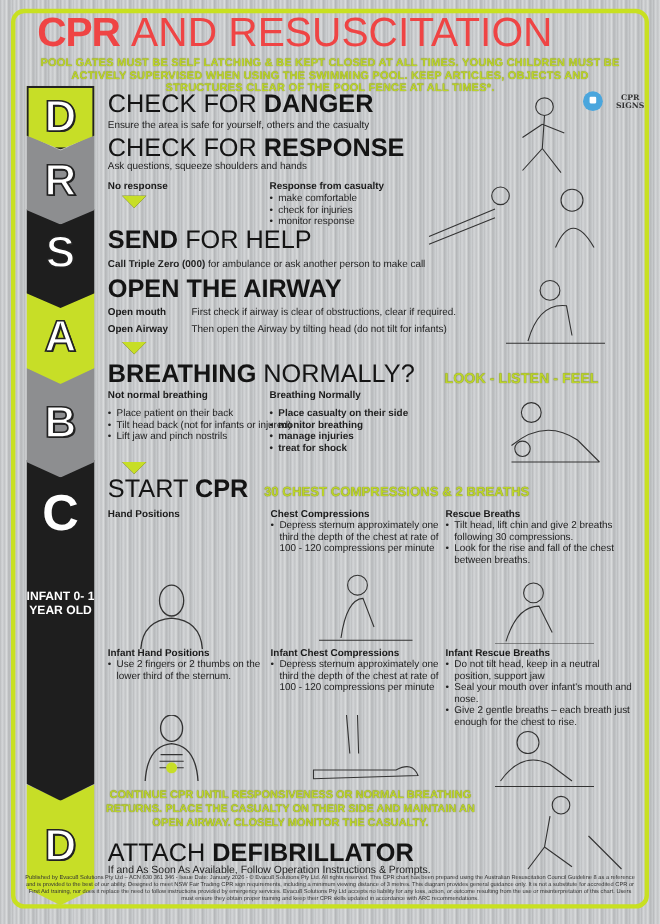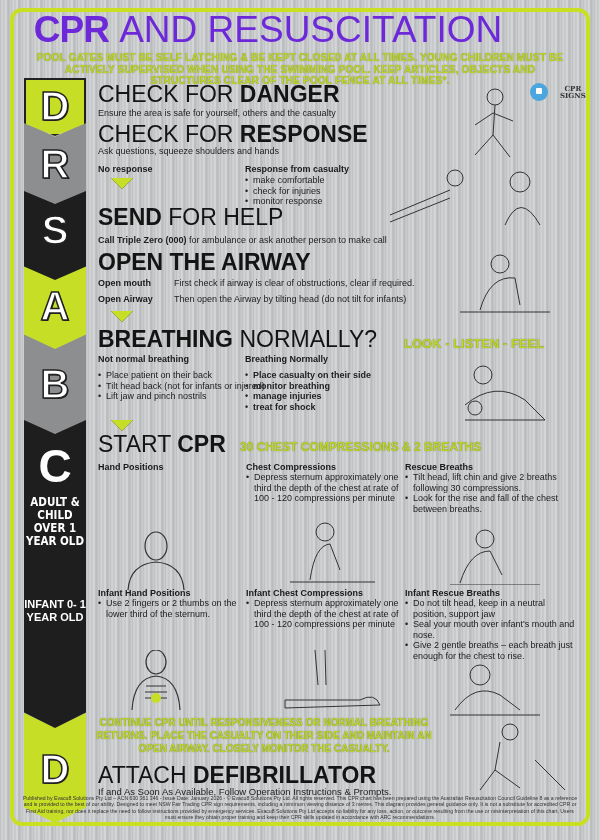--- a/index.html
+++ b/index.html
@@ -9,21 +9,21 @@
     background: repeating-linear-gradient(90deg, #b9bbbd 0px, #d4d6d8 2px, #c2c4c6 4px, #dadcdd 6px, #b5b7b9 8px, #cdd0d2 11px);
     position: relative;
     color: #111;
   }
   .frame {
     position: absolute; left: 10px; top: 8px; width: 580px; height: 818px;
     border: 4px solid #c8e021; border-radius: 12px;
   }
   .title {
     position: absolute; left: 0; top: 10px; width: 536px; text-align: center;
-    font-size: 37px; letter-spacing: 0px; color: #6d28d9; line-height: 40px;
+    font-size: 37px; letter-spacing: 0px; color: #ef4444; line-height: 40px;
   }
   .title b { font-weight: 900; letter-spacing: -1px; }
   .title span.light { font-weight: 300; }
   .warning {
     position: absolute; left: 30px; top: 52px; width: 540px; text-align: center;
     font-size: 10px; font-weight: 900; line-height: 11.5px; color: #bcd42a;
     text-transform: uppercase; letter-spacing: 0.2px;
     text-shadow: 0 0 1px #6b7a10;
   }
   .logo {
@@ -102,21 +102,20 @@
       <div class="letter">S</div>
     </div>
   <div class="seg seg-a">
       <div class="letter">A</div>
     </div>
   <div class="seg seg-b">
       <div class="letter">B</div>
     </div>
   <div class="seg seg-c">
     <div class="letter">C</div>
-    <div class="sub sub1">ADULT &amp; CHILD OVER 1 YEAR OLD</div>
     <div class="sub sub2">INFANT 0- 1 YEAR OLD</div>
   </div>
   <div class="seg seg-d2">
       <div class="letter">D</div>
     </div>
 </div>
 
 <div class="h1" style="top:82px;">
   <span class="thin">CHECK FOR</span>
   <span class="bold">DANGER</span>

